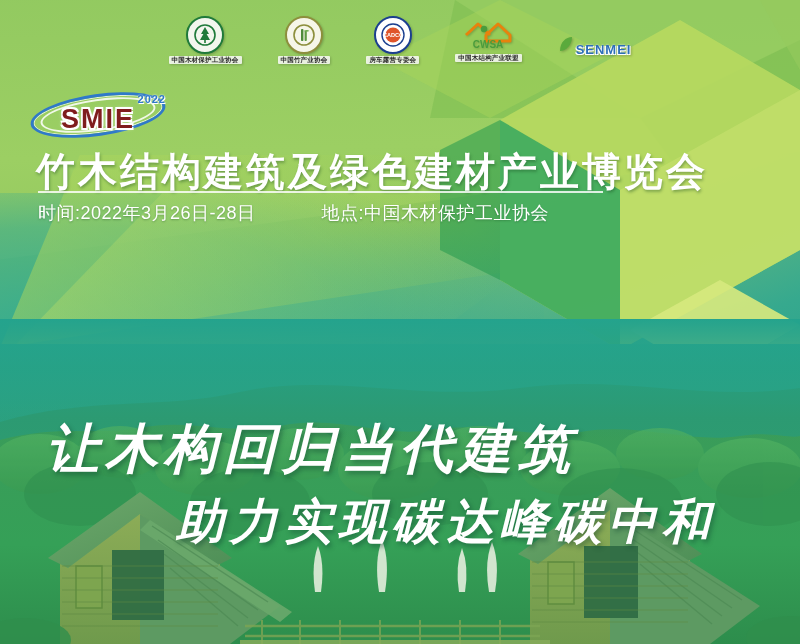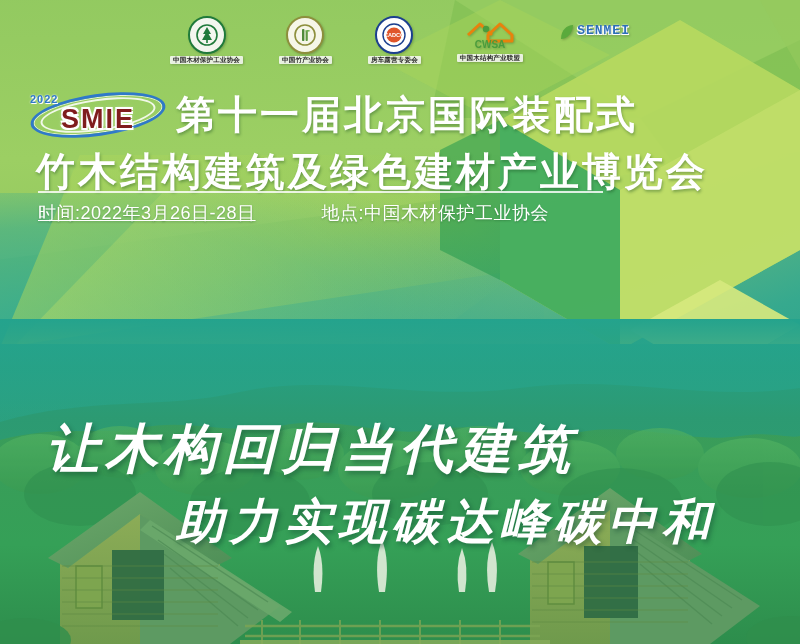--- a/index.html
+++ b/index.html
@@ -207,21 +207,21 @@
     border: 2px solid #ffffff;
     border-radius: 50%;
     transform: rotate(-8deg);
     opacity: 0.85;
   }
   .smie .year {
     position: absolute;
     top: 1px;
     left: 0;
     right: 0;
-    text-align: left;
+    text-align: right;
     font-size: 11px;
     font-weight: bold;
     letter-spacing: 1px;
     color: #2f79c9;
     text-shadow: 0 0 2px #fff, 1px 1px 0 #fff;
   }
   .smie .word {
     position: absolute;
     top: 12px;
     left: 0;
@@ -270,21 +270,20 @@
     display: flex;
     align-items: baseline;
   }
   .meta-time {
     font-size: 18px;
     color: #ffffff;
     letter-spacing: 0.5px;
     font-weight: 500;
     text-shadow: 0 1px 2px rgba(20,70,30,0.35);
     white-space: nowrap;
-    text-decoration: underline;
   }
   .meta-venue {
     font-size: 18px;
     color: #ffffff;
     letter-spacing: 0.5px;
     font-weight: 500;
     margin-left: 66px;
     text-shadow: 0 1px 2px rgba(20,70,30,0.35);
     white-space: nowrap;
   }
@@ -556,41 +555,40 @@
             <path d="M4 16 L16 5 L28 16" fill="none" stroke="#e8820c" stroke-width="3" stroke-linejoin="round"></path>
             <path d="M24 16 L36 5 L48 16 L48 22 L24 22 Z" fill="none" stroke="#e8820c" stroke-width="3" stroke-linejoin="round"></path>
             <circle cx="22" cy="10" r="3.2" fill="#4a9c3c"></circle>
             <text x="26" y="29" text-anchor="middle" font-family="Liberation Sans, sans-serif" font-size="10" font-weight="bold" fill="#4a9c3c">CWSA</text>
           </svg>
         </div>
         <div class="logo-cap">中国木结构产业联盟</div>
       </div>
 
       <div class="logo-item">
-        <div style="height:34px;display:flex;align-items:flex-start;gap:2px;font-family:Liberation Mono, monospace;">
+        <div style="height:34px;display:flex;align-items:flex-end;gap:2px;">
           <span>
             <svg width="16" height="18" viewBox="0 0 16 18">
               <path d="M2 16 C2 7 8 2 14 2 C14 10 8 16 2 16 Z" fill="#5aaa3c"></path>
             </svg>
           </span>
           <span class="logo-wordmark">SENMEI</span>
         </div>
       </div>
 
     </div>
 
     <div class="title-wrap">
       <div class="title-row-1">
         <div class="smie">
           <div class="ring"></div>
           <div class="ring2"></div>
           <div class="year">2022</div>
           <div class="word">SMIE</div>
         </div>
-        <div class="title-line">第十一届北京国际装配式</div>
       </div>
       <div class="title-row-2">
         <div class="title-line">竹木结构建筑及绿色建材产业博览会</div>
       </div>
     </div>
 
     <div class="divider"></div>
 
     <div class="meta-row">
       <div class="meta-time">时间:2022年3月26日-28日</div>

